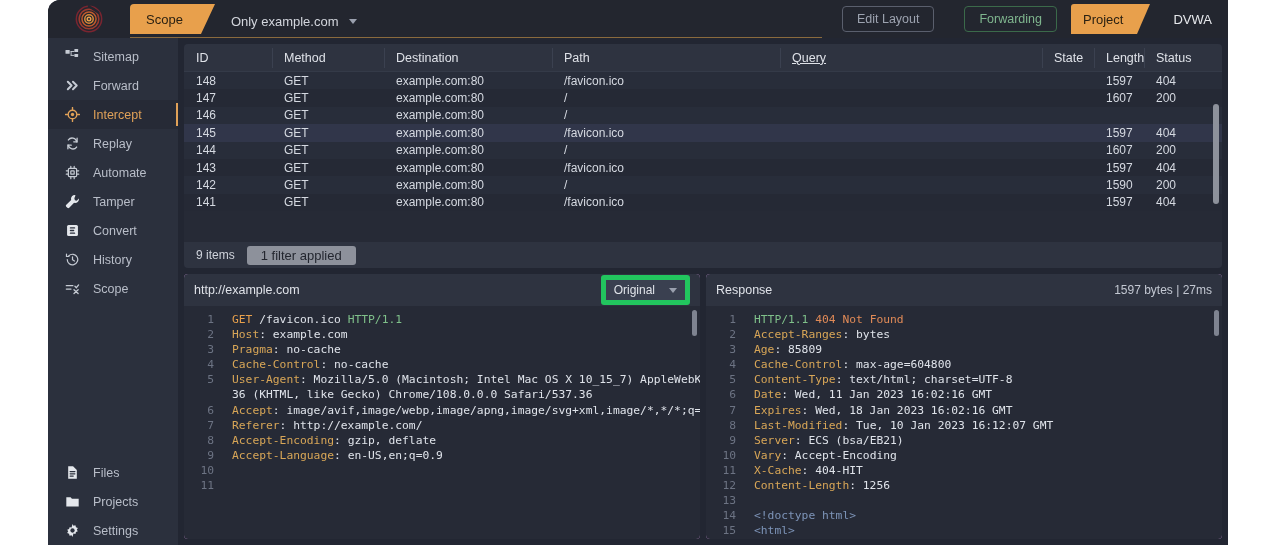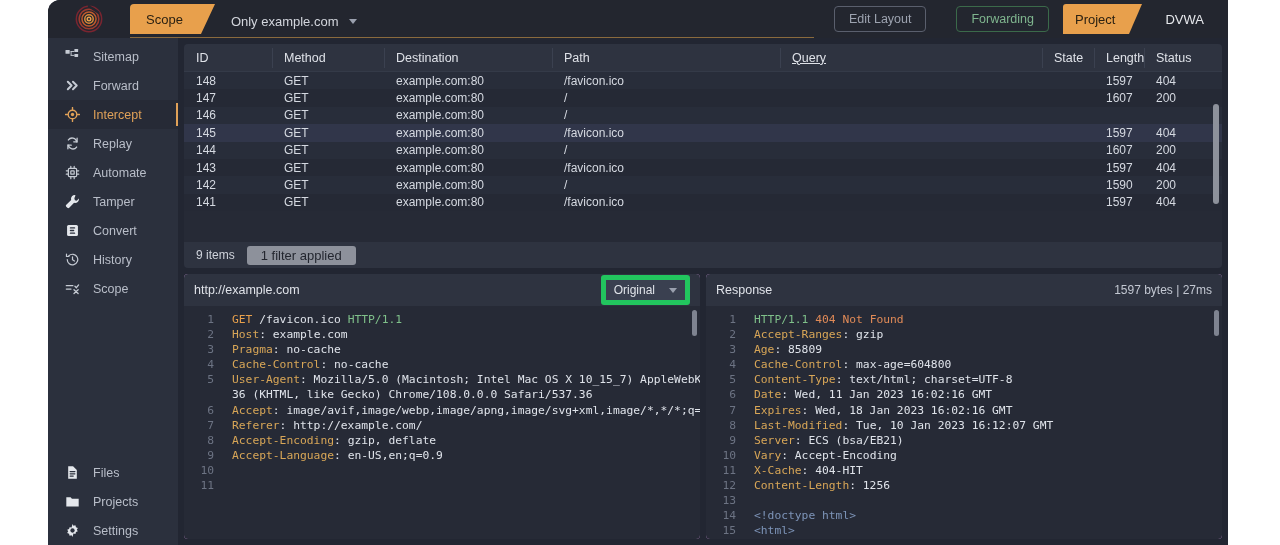--- a/index.html
+++ b/index.html
@@ -77,21 +77,21 @@
     padding: 0 14px 0 12px; height: 30px; margin-left: 4px;
     border-top-left-radius: 3px;
   }
   .proj-tab-active::after {
     content: ""; position: absolute; right: -13px; top: 0;
     border-style: solid; border-width: 30px 13px 0 0;
     border-color: #e8a04c transparent transparent transparent;
   }
   .proj-tab-inactive {
     color: #e6e8ec; font-size: 13px; display: flex; align-items: center;
-    padding: 0 24px 0 26px; height: 30px;
+    padding: 0 16px 0 26px; height: 30px;
   }
 
   
   .body-row { flex: 1; display: flex; min-height: 0; }
 
   
   .sidebar {
     width: 130px; flex: 0 0 130px; background: #2b303d;
     display: flex; flex-direction: column; padding-top: 4px;
   }
@@ -550,21 +550,21 @@
             <span>Response</span>
             <span class="meta">1597 bytes | 27ms</span>
           </div>
           <div class="code" id="response-code">
             <div class="cline">
                 <span class="lnum">1</span>
                 <span class="ctext"><span class="k-proto">HTTP/1.1</span><span class="k-white"> </span><span class="k-status">404 Not Found</span></span>
               </div>
               <div class="cline">
                 <span class="lnum">2</span>
-                <span class="ctext"><span class="k-header">Accept-Ranges</span><span class="k-white">: gzip</span></span>
+                <span class="ctext"><span class="k-header">Accept-Ranges</span><span class="k-white">: bytes</span></span>
               </div>
               <div class="cline">
                 <span class="lnum">3</span>
                 <span class="ctext"><span class="k-header">Age</span><span class="k-white">: 85809</span></span>
               </div>
               <div class="cline">
                 <span class="lnum">4</span>
                 <span class="ctext"><span class="k-header">Cache-Control</span><span class="k-white">: max-age=604800</span></span>
               </div>
               <div class="cline">

